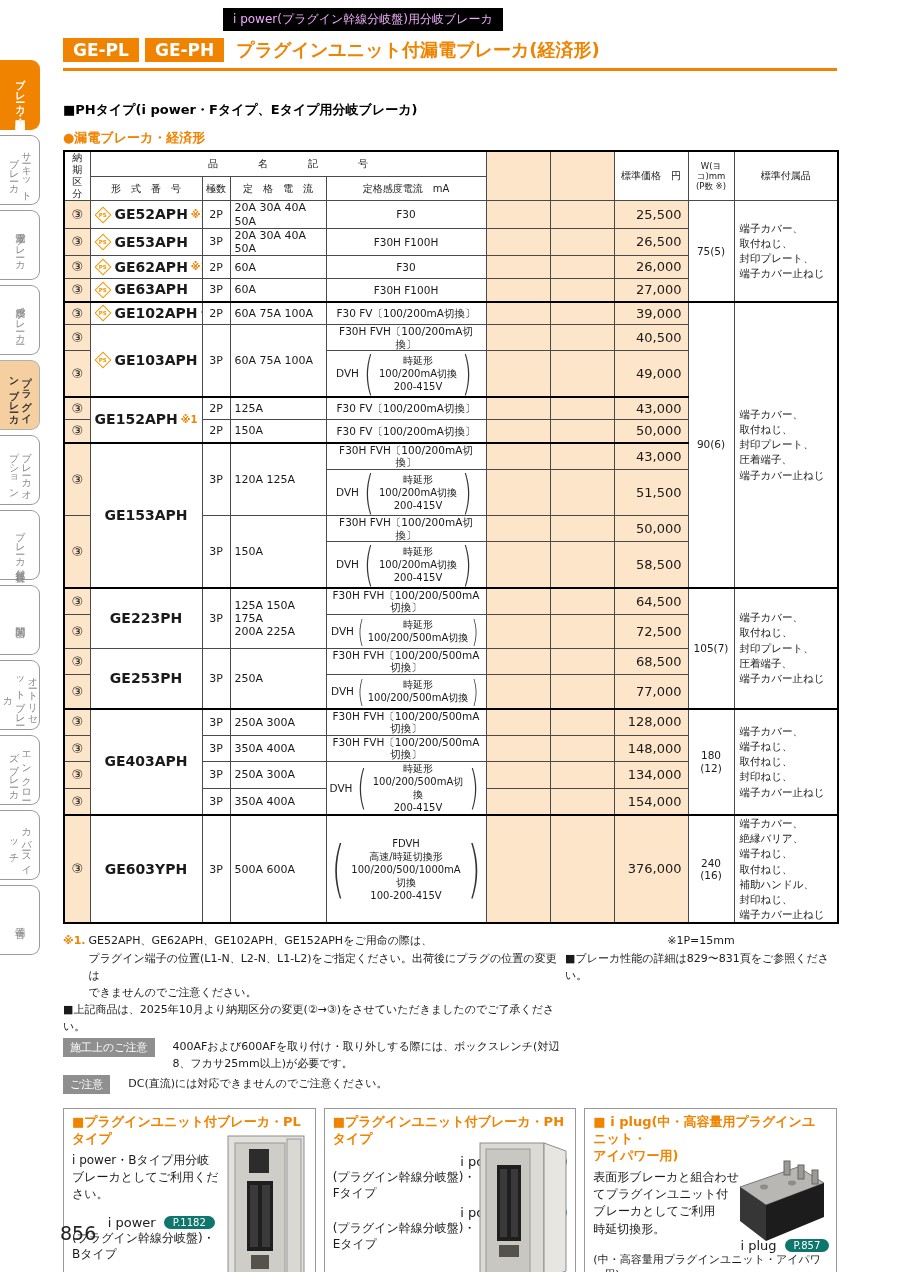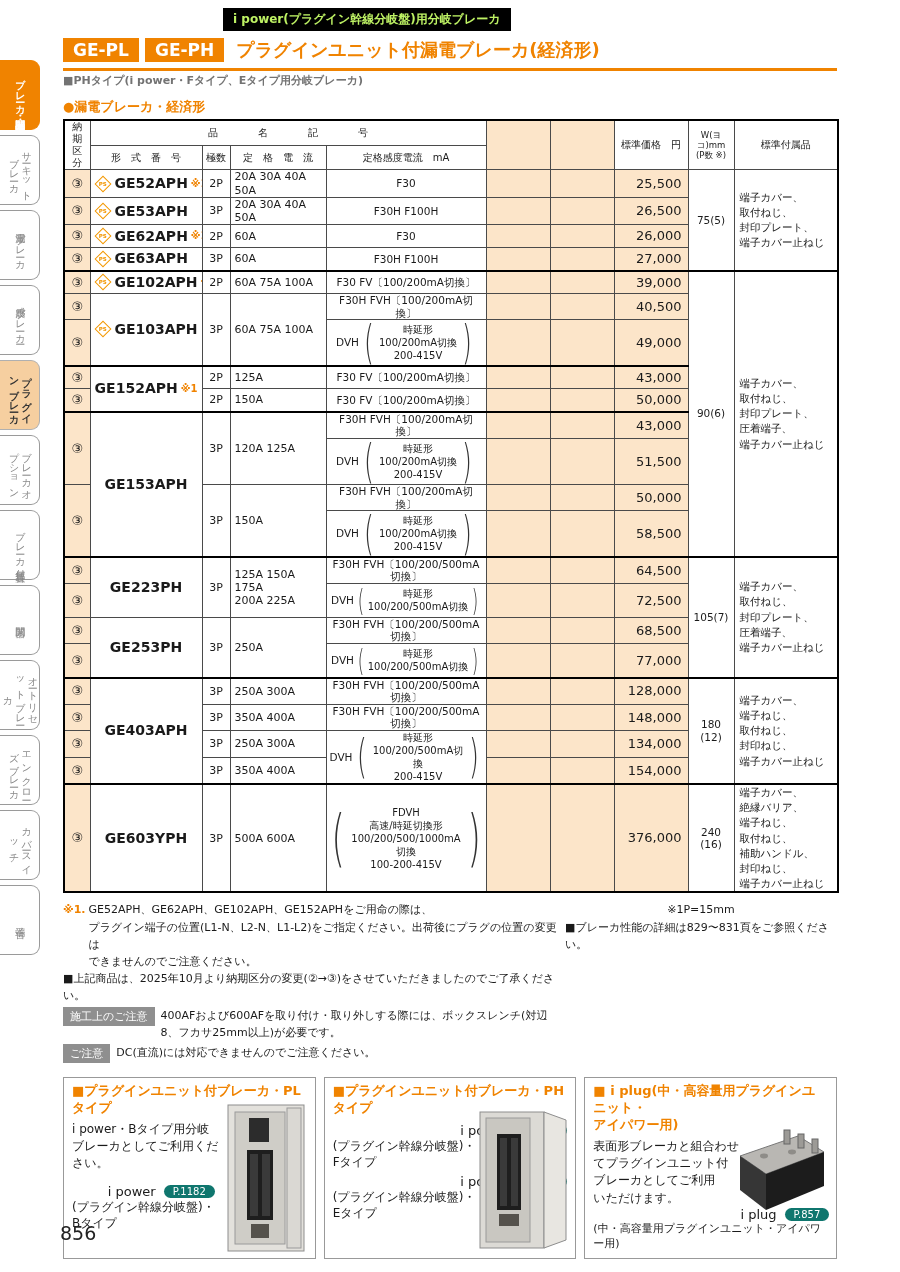--- a/index.html
+++ b/index.html
@@ -8,28 +8,28 @@
   
   .side-tab{position:absolute;left:0;width:40px;box-sizing:border-box;
     border:1px solid #9a9a9a;border-left:none;border-radius:0 9px 9px 0;
     writing-mode:vertical-rl;font-size:10px;line-height:1.25;letter-spacing:1px;
     color:#8a8a8a;background:#fff;display:flex;align-items:center;justify-content:center;
     padding:4px 3px;text-align:center;}
   .side-tab.orange{background:#f08300;border-color:#f08300;color:#fff;font-weight:bold;}
   .side-tab.peach{background:#f6cfa0;border-color:#b0b0b0;color:#333;font-weight:bold;}
   
   .main{position:absolute;left:63px;top:8px;width:774px;}
-  .top-banner{display:inline-block;margin-left:160px;background:#000;color:#bef264;
-    font-size:12px;padding:3px 10px;font-weight:bold;}
+  .top-banner{display:inline-block;margin-left:160px;background:#000;color:#f0abfc;
+    font-size:12px;padding:3px 10px;}
   .title-row{display:flex;align-items:center;gap:6px;margin-top:7px;}
   .ge-badge{background:#f08300;color:#fff;font-weight:bold;font-size:17px;
     padding:2px 10px;line-height:1.2;}
   .page-title{color:#f08300;font-weight:bold;font-size:18px;margin-left:6px;}
   .orange-rule{border-top:3px solid #f08300;margin-top:6px;}
-  .subtitle{color:#737373;font-weight:bold;font-size:11px;margin-top:2px;}
+  .subtitle{color:#000000;font-weight:bold;font-size:13px;margin-top:30px;}
   .section-label{color:#f08300;font-weight:bold;font-size:13px;margin-top:10px;margin-bottom:3px;}
   
   table.spec{border-collapse:collapse;width:774px;table-layout:fixed;
     border:2px solid #000;font-size:11px;}
   .spec th,.spec td{border:1px solid #4a4a4a;padding:0 3px;box-sizing:border-box;
     line-height:1.2;overflow:hidden;}
   .spec thead th{font-weight:normal;font-size:10px;text-align:center;height:17px;}
   .spec thead{border-bottom:1.5px solid #000;}
   th.pre,td.pre{white-space:pre-line;}
   .shade{background:#fce5c9;}
@@ -54,21 +54,21 @@
   .paren{display:inline-block;font-weight:100;line-height:0.9;transform:scale(0.55,1);color:#333;}
   .paren.p2{font-size:30px;} .paren.p3{font-size:46px;} .paren.p4{font-size:62px;}
   .grouphead{letter-spacing:0;margin-left:28px;}
   
   .notes{display:flex;margin-top:8px;font-size:11px;line-height:1.55;}
   .notes-left{flex:1;}
   .notes-right{width:272px;}
   .n1{display:flex;gap:3px;}
   .n1 .head{color:#f08300;font-weight:bold;flex:0 0 auto;}
   .pre-text{white-space:pre-line;}
-  .caution-row{display:flex;gap:6px;margin-top:3px;align-items:flex-start;}
+  .caution-row{display:flex;gap:18px;margin-top:3px;align-items:flex-start;}
   .gray-badge{background:#8f8f8f;color:#fff;padding:1px 7px;font-size:11px;flex:0 0 auto;}
   .nr1{text-align:center;}
   
   .boxes{display:flex;gap:8px;margin-top:14px;}
   .pbox{width:253px;height:182px;border:1px solid #999;box-sizing:border-box;
     padding:5px 8px;position:relative;}
   .pbox .btitle{color:#f08300;font-weight:bold;font-size:13px;line-height:1.3;white-space:pre-line;}
   .pbox .bbody{font-size:12px;margin-top:4px;line-height:1.45;white-space:pre-line;}
   .link-row{display:flex;align-items:center;gap:8px;margin-top:6px;justify-content:flex-end;}
   .link-name{font-size:13px;}
@@ -586,21 +586,21 @@
         <rect x="20" y="106" width="20" height="12" fill="#55524c"></rect>
       </svg>
     </div>
 
     <div class="pbox">
       <div class="btitle">■ i plug(中・高容量用プラグインユニット・
 アイパワー用)</div>
       <div class="bbody" style="width:150px">表面形ブレーカと組合わせ
 てプラグインユニット付
 ブレーカとしてご利用
-いただけます。</div>
+時延切換形。</div>
       <div style="position:absolute;left:8px;bottom:6px;width:236px">
         <div class="link-row" style="margin-top:0">
           <span class="link-name">i plug</span>
           <span class="pill">P.857</span>
         </div>
         <div class="link-desc" style="font-size:11px">(中・高容量用プラグインユニット・アイパワー用)</div>
       </div>
       <svg class="photo" style="right:6px;top:44px" width="110" height="92">
         <polygon points="20,34 78,14 104,30 46,52" fill="#b9b7b3" stroke="#777"></polygon>
         <polygon points="46,52 104,30 104,64 46,88" fill="#1c1c1c"></polygon>

